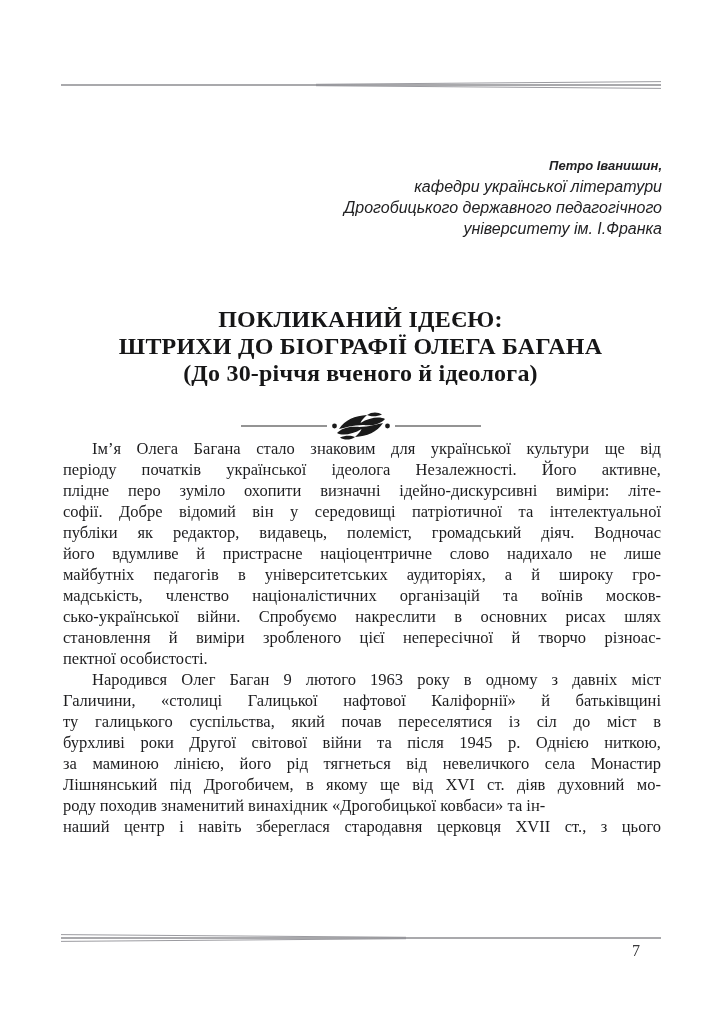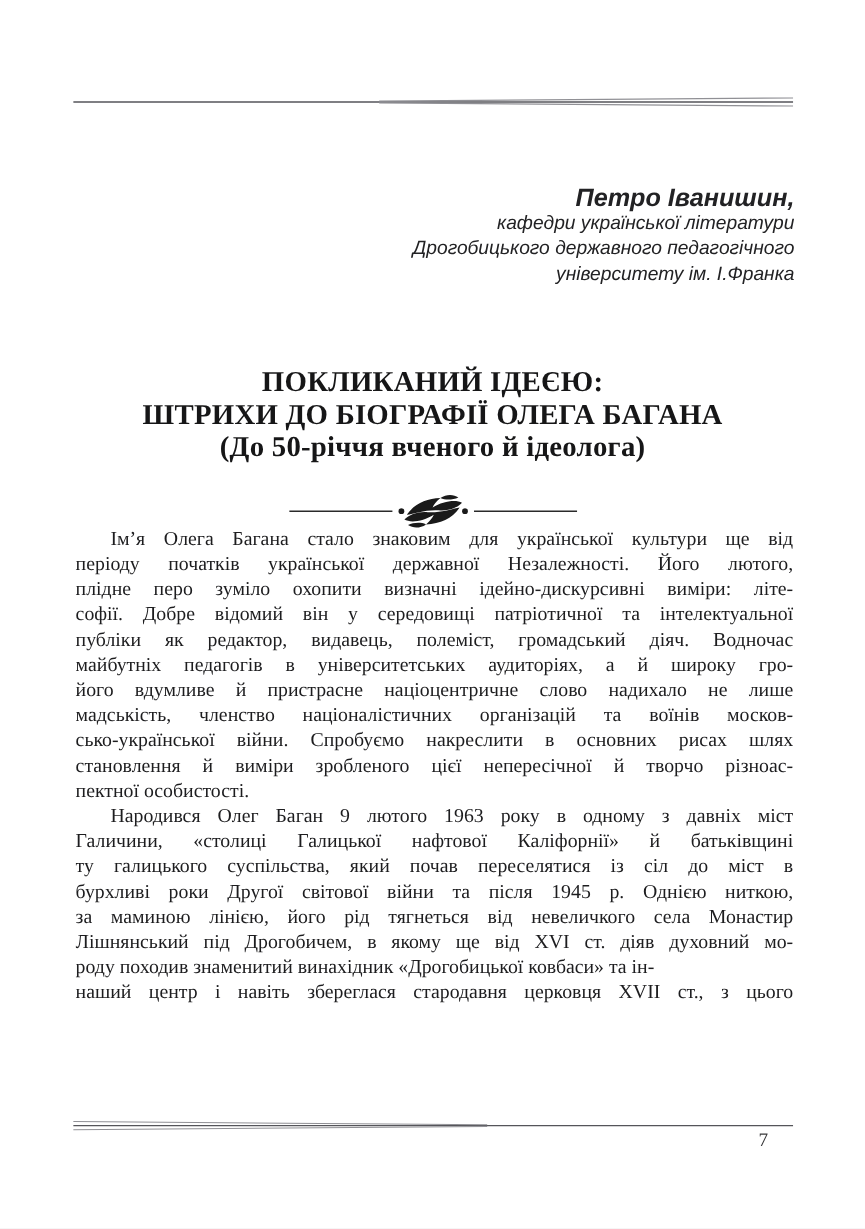--- a/index.html
+++ b/index.html
@@ -22,21 +22,21 @@
     position: absolute;
     top: 155px;
     right: 59px;
     text-align: right;
     font-family: "Liberation Sans", sans-serif;
     font-style: italic;
     font-size: 16px;
     line-height: 21px;
     color: #222224;
   }
-  .author .a-name { font-weight: bold; font-size: 21px; }
+  .author .a-name { font-weight: bold; font-size: 13px; }
 
   .title {
     position: absolute;
     top: 306px;
     left: 0;
     right: 0;
     text-align: center;
     font-family: "Liberation Serif", serif;
     font-weight: bold;
     font-size: 24px;
@@ -94,45 +94,45 @@
   <div class="author">
     <div class="a-name">Петро Іванишин,</div>
     <div class="a-line">кафедри української літератури</div>
     <div class="a-line">Дрогобицького державного педагогічного</div>
     <div class="a-line">університету ім. І.Франка</div>
   </div>
 
   <div class="title">
     <div>ПОКЛИКАНИЙ ІДЕЄЮ:</div>
     <div>ШТРИХИ ДО БІОГРАФІЇ ОЛЕГА БАГАНА</div>
-    <div>(До 50-річчя вченого й ідеолога)</div>
+    <div>(До 30-річчя вченого й ідеолога)</div>
   </div>
 
   <svg class="ornament" width="240" height="36" viewBox="0 0 240 36" xmlns="http://www.w3.org/2000/svg">
     <line x1="0" y1="18" x2="86" y2="18" stroke="#2a2a2a" stroke-width="1.2"></line>
     <line x1="154" y1="18" x2="240" y2="18" stroke="#2a2a2a" stroke-width="1.2"></line>
     <circle cx="93.5" cy="18" r="2.4" fill="#1a1a1a"></circle>
     <circle cx="146.5" cy="18" r="2.4" fill="#1a1a1a"></circle>
     <g fill="#1a1a1a">
       <path id="vine-u" d="M98,21 C104,12 114,7.5 126,7 C122.5,10 120.5,12.5 119.5,15 C128,9.5 139,8 144,11 C140,15.5 132,18 124.5,17.2 C114,16.5 104,20 98,21 Z"></path>
       <path d="M142,15 C136,24 126,28.5 114,29 C117.5,26 119.5,23.5 120.5,21 C112,26.5 101,28 96,25 C100,20.5 108,18 115.5,18.8 C126,19.5 136,16 142,15 Z"></path>
       <path d="M126,7 C131,3.5 137,3.8 141,6.5 C136.5,8.5 130.5,9 126,7 Z"></path>
       <path d="M114,29 C109,32.5 103,32.2 99,29.5 C103.5,27.5 109.5,27 114,29 Z"></path>
     </g>
   </svg>
 
   <div class="body-block">
     <div class="para">
       <div class="ln first">Ім’я Олега Багана стало знаковим для української культури ще від</div>
-      <div class="ln">періоду початків української державної Незалежності. Його лютого,</div>
+      <div class="ln">періоду початків української ідеолога Незалежності. Його активне,</div>
       <div class="ln">плідне перо зуміло охопити визначні ідейно-дискурсивні виміри: літе-</div>
       <div class="ln">софії. Добре відомий він у середовищі патріотичної та інтелектуальної</div>
       <div class="ln">публіки як редактор, видавець, полеміст, громадський діяч. Водночас</div>
+      <div class="ln">його вдумливе й пристрасне націоцентричне слово надихало не лише</div>
       <div class="ln">майбутніх педагогів в університетських аудиторіях, а й широку гро-</div>
-      <div class="ln">його вдумливе й пристрасне націоцентричне слово надихало не лише</div>
       <div class="ln">мадськість, членство націоналістичних організацій та воїнів москов-</div>
       <div class="ln">сько-української війни. Спробуємо накреслити в основних рисах шлях</div>
       <div class="ln">становлення й виміри зробленого цієї непересічної й творчо різноас-</div>
       <div class="ln last">пектної особистості.</div>
     </div>
     <div class="para">
       <div class="ln first">Народився Олег Баган 9 лютого 1963 року в одному з давніх міст</div>
       <div class="ln">Галичини, «столиці Галицької нафтової Каліфорнії» й батьківщині</div>
       <div class="ln">ту галицького суспільства, який почав переселятися із сіл до міст в</div>
       <div class="ln">бурхливі роки Другої світової війни та після 1945 р. Однією ниткою,</div>

